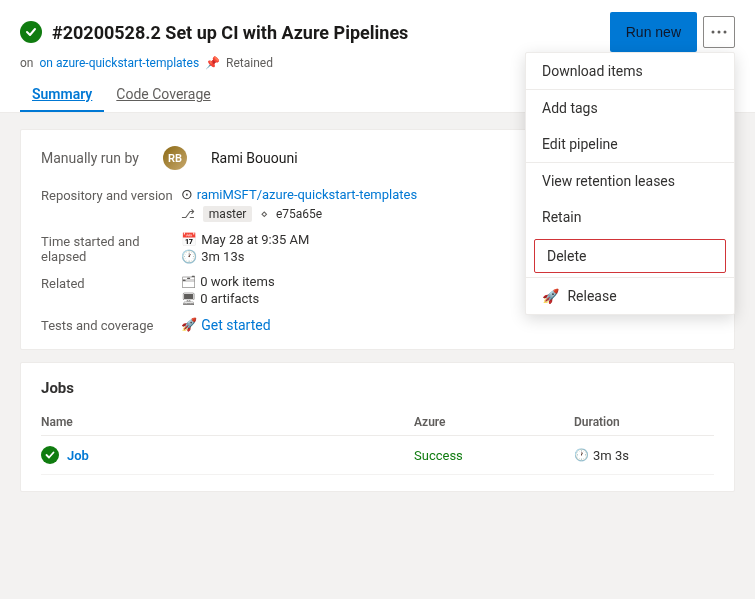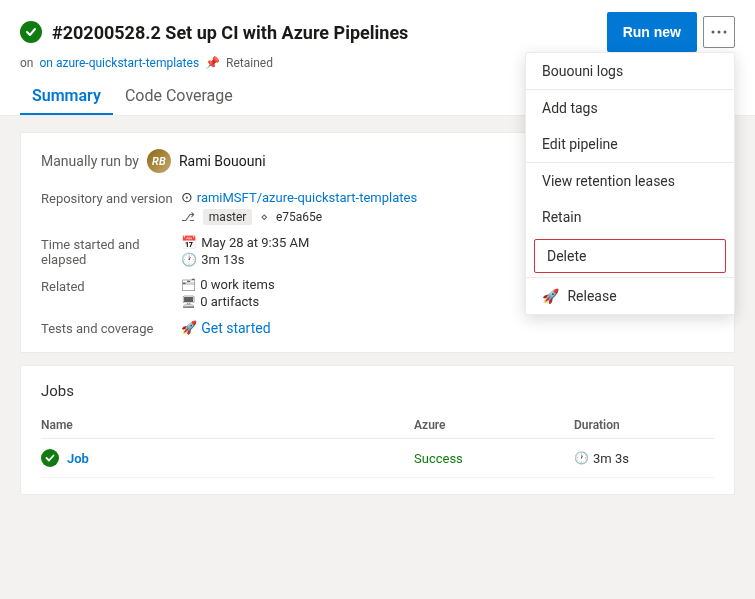--- a/index.html
+++ b/index.html
@@ -49,25 +49,25 @@
       font-weight: 700;
       color: #1b1a19;
     }
     .header-actions {
       display: flex;
       align-items: center;
       gap: 6px;
     }
     .run-new-btn {
       background: #0078d4;
-      color: #ffffff;
+      color: #0f172a;
       border: none;
       padding: 12px 16px;
       font-size: 14px;
-      font-weight: 700;
+      font-weight: 400;
       border-radius: 2px;
       cursor: pointer;
     }
     .more-btn {
       background: #fff;
       border: 1px solid #8a8886;
       width: 32px;
       height: 32px;
       border-radius: 2px;
       cursor: pointer;
@@ -84,24 +84,25 @@
       display: flex;
       align-items: center;
       gap: 6px;
     }
     .tabs {
       display: flex;
       gap: 0;
     }
     .tab {
       padding: 8px 12px;
-      font-size: 16px;
+      font-size: 14px;
       cursor: pointer;
       border-bottom: 2px solid transparent;
       color: #605e5c;
+      text-decoration: underline;
     }
     .tab.active {
       color: #0078d4;
       border-bottom: 2px solid #0078d4;
       font-weight: 600;
     }
 
     
     .main {
       padding: 16px 20px;
@@ -114,37 +115,36 @@
     .card {
       background: #fff;
       border: 1px solid #edebe9;
       border-radius: 2px;
       padding: 16px 20px;
     }
 
     .manually-run {
       display: flex;
       align-items: center;
-      gap: 8px;
+      gap: 24px;
       margin-bottom: 16px;
       font-size: 14px;
       color: #323130;
     }
     .avatar-img {
       width: 24px;
       height: 24px;
       border-radius: 50%;
       background: linear-gradient(135deg, #8b6914 0%, #c8a96e 100%);
       display: flex;
       align-items: center;
       justify-content: center;
       font-size: 11px;
       font-weight: 600;
       color: #fff;
-      font-style: italic;
     }
     .manually-label {
       color: #605e5c;
     }
     .user-name {
       font-weight: 400;
       color: #1b1a19;
     }
 
     
@@ -209,21 +209,21 @@
     }
     .tests-row {
       display: flex;
       align-items: center;
       gap: 4px;
     }
 
     
     .jobs-title {
       font-size: 15px;
-      font-weight: 400;
+      font-weight: 700;
       margin-bottom: 12px;
     }
     .jobs-table-header {
       display: grid;
       grid-template-columns: 1fr 160px 140px;
       padding: 6px 0;
       border-bottom: 1px solid #edebe9;
       font-size: 12px;
       color: #605e5c;
       font-weight: 600;
@@ -409,21 +409,21 @@
       <div class="duration-cell">
         <span style="font-size:12px;color:#605e5c;">🕐</span>
         <span>3m 3s</span>
       </div>
     </div>
   </div>
 </div>
 
 <div class="dropdown-overlay">
   <div class="dropdown-item">
-    <span>Bououni logs</span>
+    <span>Download items</span>
   </div>
   <hr class="dropdown-divider">
   <div class="dropdown-item">
     <span>Add tags</span>
   </div>
   <div class="dropdown-item">
     <span>Edit pipeline</span>
   </div>
   <hr class="dropdown-divider">
   <div class="dropdown-item">

